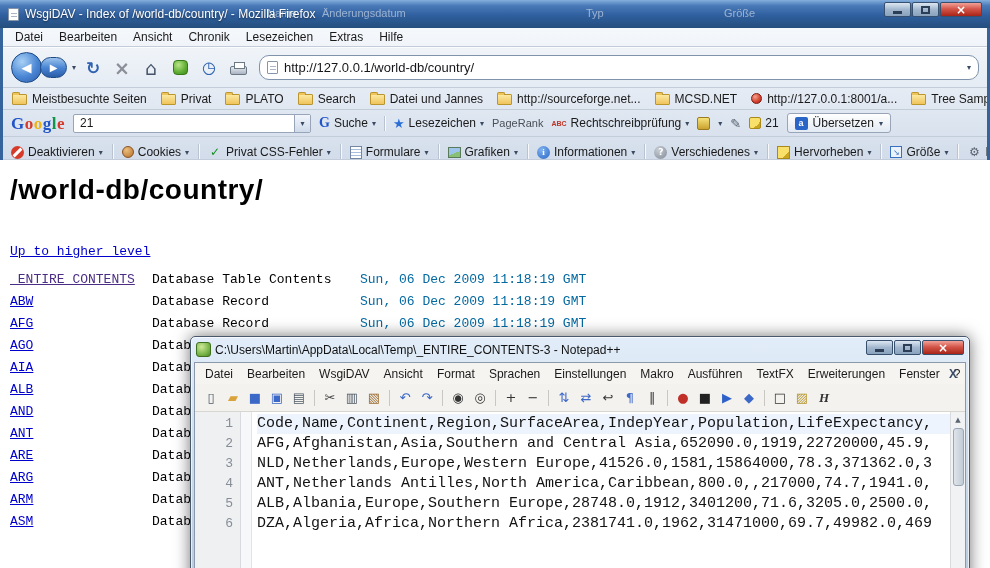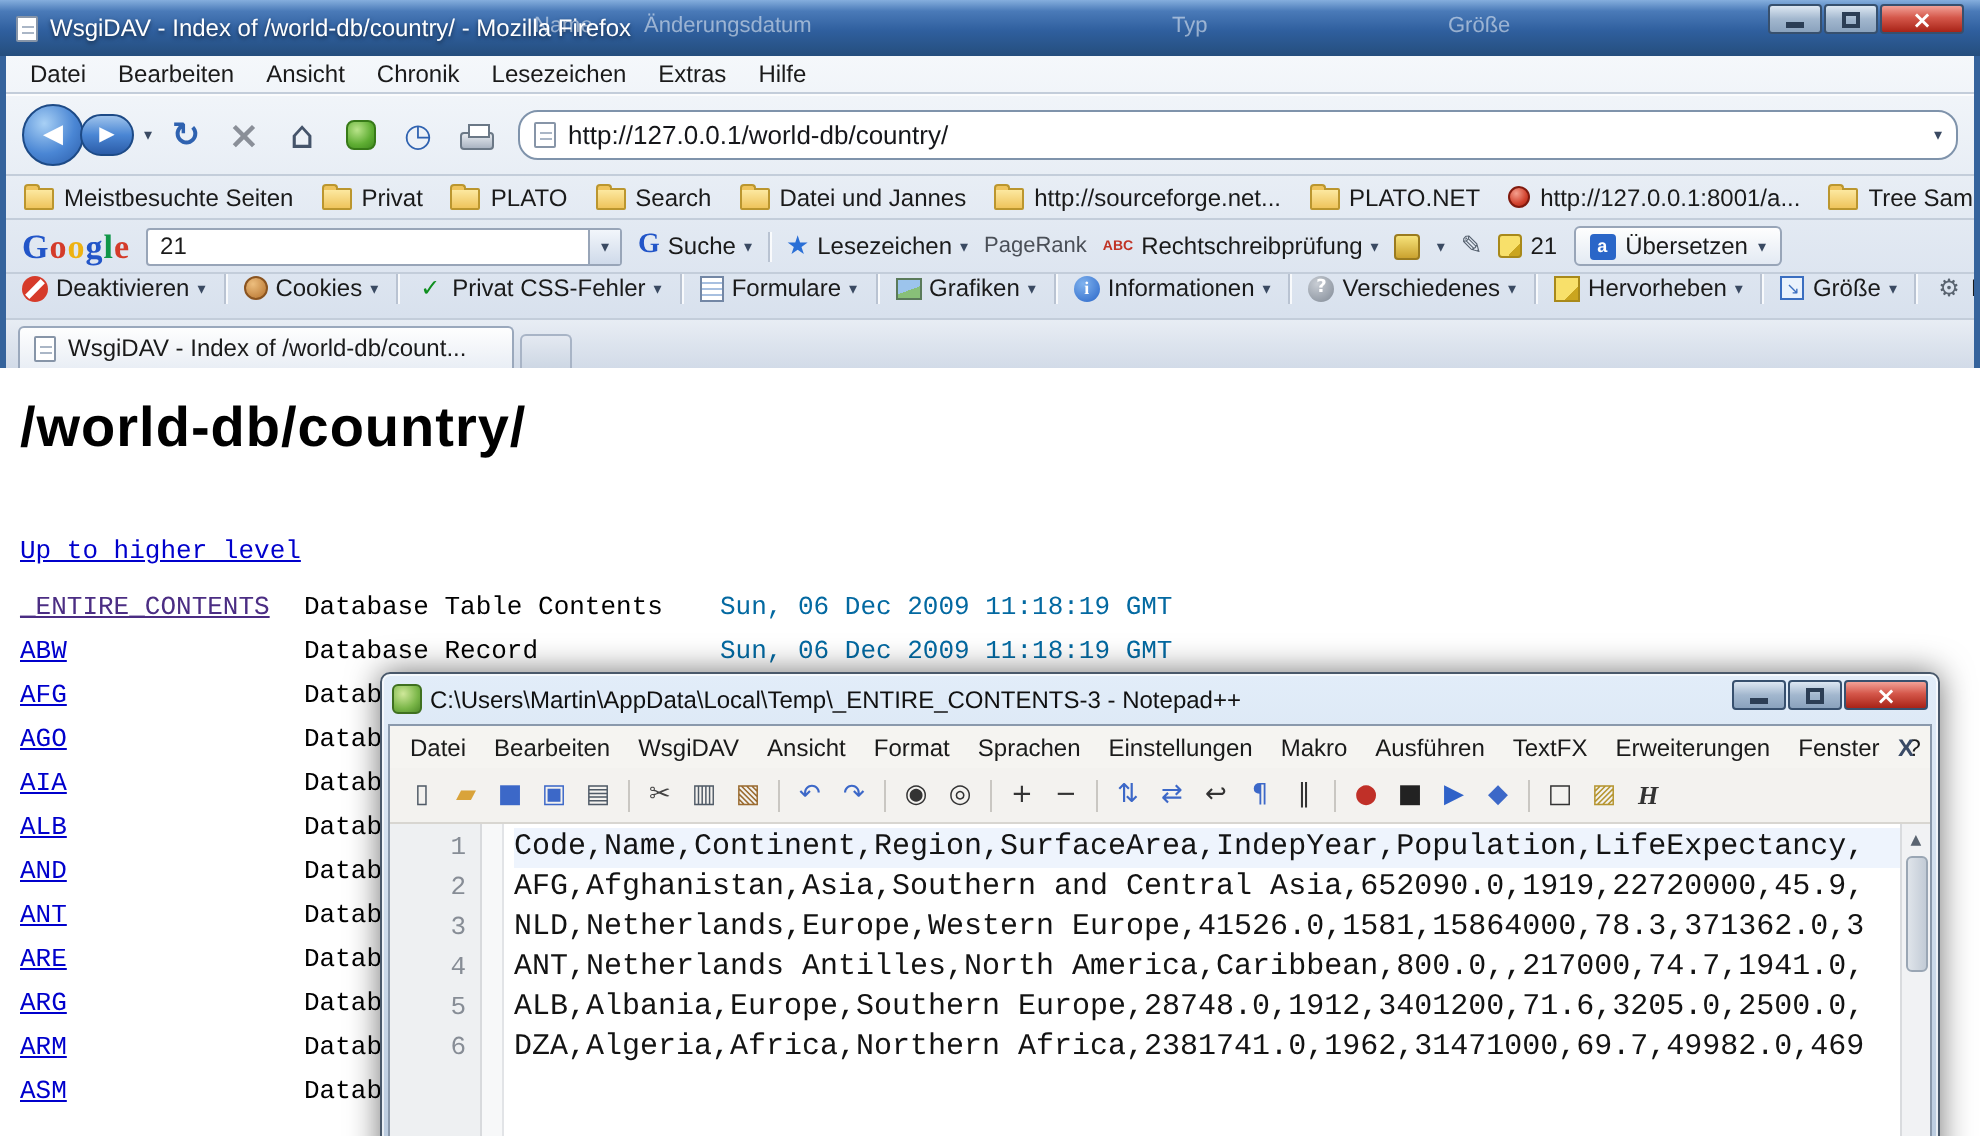--- a/index.html
+++ b/index.html
@@ -59,21 +59,21 @@
   .mini-g{font-family:"Liberation Serif","DejaVu Serif",serif;font-weight:bold;color:#2255c8;font-size:14px}
   .star-icon{color:#2a6fd6;font-size:13px;font-family:"DejaVu Sans",sans-serif}
   .pagerank-label{color:#4a4f57;font-size:11px}
   .abc-icon::after{content:"ABC";font:bold 7px "Liberation Sans",sans-serif;color:#c03325;letter-spacing:0}
   .autofill-icon{width:13px;height:13px;background:linear-gradient(#f6e27a,#caa22f);border:1px solid #9a7b1f;border-radius:2px}
   .pencil-icon{color:#55606e;font-size:13px;font-family:"DejaVu Sans",sans-serif}
   .hl-icon{width:12px;height:12px;background:linear-gradient(135deg,#f8e06a 70%,#caa51f 70%);border:1px solid #a8891a;border-radius:2px}
   .translate-btn{border:1px solid #98a5b8;border-radius:3px;background:linear-gradient(#fefefe,#e3eaf3);padding:2px 7px;display:flex;gap:5px;align-items:center}
   .trans-icon{width:13px;height:13px;background:#2a66c8;border-radius:2px;color:#fff;display:flex;align-items:center;justify-content:center;font:bold 9px "Liberation Sans",sans-serif}
 
-  .webdevbar{height:23px;display:flex;align-items:flex-start;gap:9px;padding:0 8px;font-size:12px;white-space:nowrap;overflow:hidden}
+  .webdevbar{height:23px;display:flex;align-items:flex-end;gap:9px;padding:0 8px;font-size:12px;white-space:nowrap;overflow:hidden}
   .wd-item{display:flex;align-items:center;gap:4px}
 
   .icn{display:inline-flex;align-items:center;justify-content:center;flex:none;font-family:"DejaVu Sans",sans-serif}
   .folder-icon{width:15px;height:11px;background:linear-gradient(#fce8a0,#efc45c);border:1px solid #bb962e;border-radius:1px;position:relative;margin-top:2px}
   .folder-icon::before{content:"";position:absolute;top:-3px;left:-1px;width:6px;height:2px;background:#efc45c;border:1px solid #bb962e;border-bottom:none;border-radius:2px 2px 0 0}
   .red-dot-icon{width:11px;height:11px;border-radius:50%;background:radial-gradient(circle at 35% 30%,#f4a08e,#d2422e 60%,#a02214);border:1px solid #801a0e}
   .disable-icon{width:13px;height:13px;border-radius:50%;background:#d63b2a;position:relative}
   .disable-icon::after{content:"";position:absolute;left:1px;top:5px;width:11px;height:3px;background:#fff;transform:rotate(-45deg)}
   .cookies-icon{width:12px;height:12px;border-radius:50%;background:radial-gradient(circle at 35% 30%,#edbe7e,#b5712c);border:1px solid #8a5420}
   .css-check-icon{width:14px;height:14px}
@@ -216,21 +216,21 @@
         <span class="bm-item">
           <span class="icn folder-icon"></span>
           <span>Datei und Jannes</span>
         </span>
         <span class="bm-item">
           <span class="icn folder-icon"></span>
           <span>http://sourceforge.net...</span>
         </span>
         <span class="bm-item">
           <span class="icn folder-icon"></span>
-          <span>PLATO.NET</span>
+          <span>MCSD.NET</span>
         </span>
         <span class="bm-item">
           <span class="icn red-dot-icon"></span>
           <span>http://127.0.0.1:8001/a...</span>
         </span>
         <span class="bm-item">
           <span class="icn folder-icon"></span>
           <span>Tree Samples</span>
         </span>
       </div>
@@ -328,27 +328,20 @@
           <span>Größe</span>
           <span class="caret">▾</span>
         </span>
         <span class="v-sep"></span>
         <span class="wd-item">
           <span class="icn tools-icon"></span>
           <span>Extras</span>
         </span>
       </div>
 
-    <div class="tabbar">
-      <span class="tab">
-        <span class="page-icon"></span>
-        <span>WsgiDAV - Index of /world-db/count...</span>
-      </span>
-      <span class="tab-stub"></span>
-    </div>
 
   </div>
 
   <div class="content">
     <h1 class="page-heading">/world-db/country/</h1>
     <a class="up-link">Up to higher level</a>
     <div class="dir-table" id="dir-table"><div class="dir-row"><span class="cell-name dir-link visited">_ENTIRE_CONTENTS</span><span class="cell-type">Database Table Contents</span><span class="cell-date">Sun, 06 Dec 2009 11:18:19 GMT</span></div><div class="dir-row"><span class="cell-name dir-link">ABW</span><span class="cell-type">Database Record</span><span class="cell-date">Sun, 06 Dec 2009 11:18:19 GMT</span></div><div class="dir-row"><span class="cell-name dir-link">AFG</span><span class="cell-type">Database Record</span><span class="cell-date">Sun, 06 Dec 2009 11:18:19 GMT</span></div><div class="dir-row"><span class="cell-name dir-link">AGO</span><span class="cell-type">Database Record</span><span class="cell-date">Sun, 06 Dec 2009 11:18:19 GMT</span></div><div class="dir-row"><span class="cell-name dir-link">AIA</span><span class="cell-type">Database Record</span><span class="cell-date">Sun, 06 Dec 2009 11:18:19 GMT</span></div><div class="dir-row"><span class="cell-name dir-link">ALB</span><span class="cell-type">Database Record</span><span class="cell-date">Sun, 06 Dec 2009 11:18:19 GMT</span></div><div class="dir-row"><span class="cell-name dir-link">AND</span><span class="cell-type">Database Record</span><span class="cell-date">Sun, 06 Dec 2009 11:18:19 GMT</span></div><div class="dir-row"><span class="cell-name dir-link">ANT</span><span class="cell-type">Database Record</span><span class="cell-date">Sun, 06 Dec 2009 11:18:19 GMT</span></div><div class="dir-row"><span class="cell-name dir-link">ARE</span><span class="cell-type">Database Record</span><span class="cell-date">Sun, 06 Dec 2009 11:18:19 GMT</span></div><div class="dir-row"><span class="cell-name dir-link">ARG</span><span class="cell-type">Database Record</span><span class="cell-date">Sun, 06 Dec 2009 11:18:19 GMT</span></div><div class="dir-row"><span class="cell-name dir-link">ARM</span><span class="cell-type">Database Record</span><span class="cell-date">Sun, 06 Dec 2009 11:18:19 GMT</span></div><div class="dir-row"><span class="cell-name dir-link">ASM</span><span class="cell-type">Database Record</span><span class="cell-date">Sun, 06 Dec 2009 11:18:19 GMT</span></div></div>
   </div>
 
 </div>

